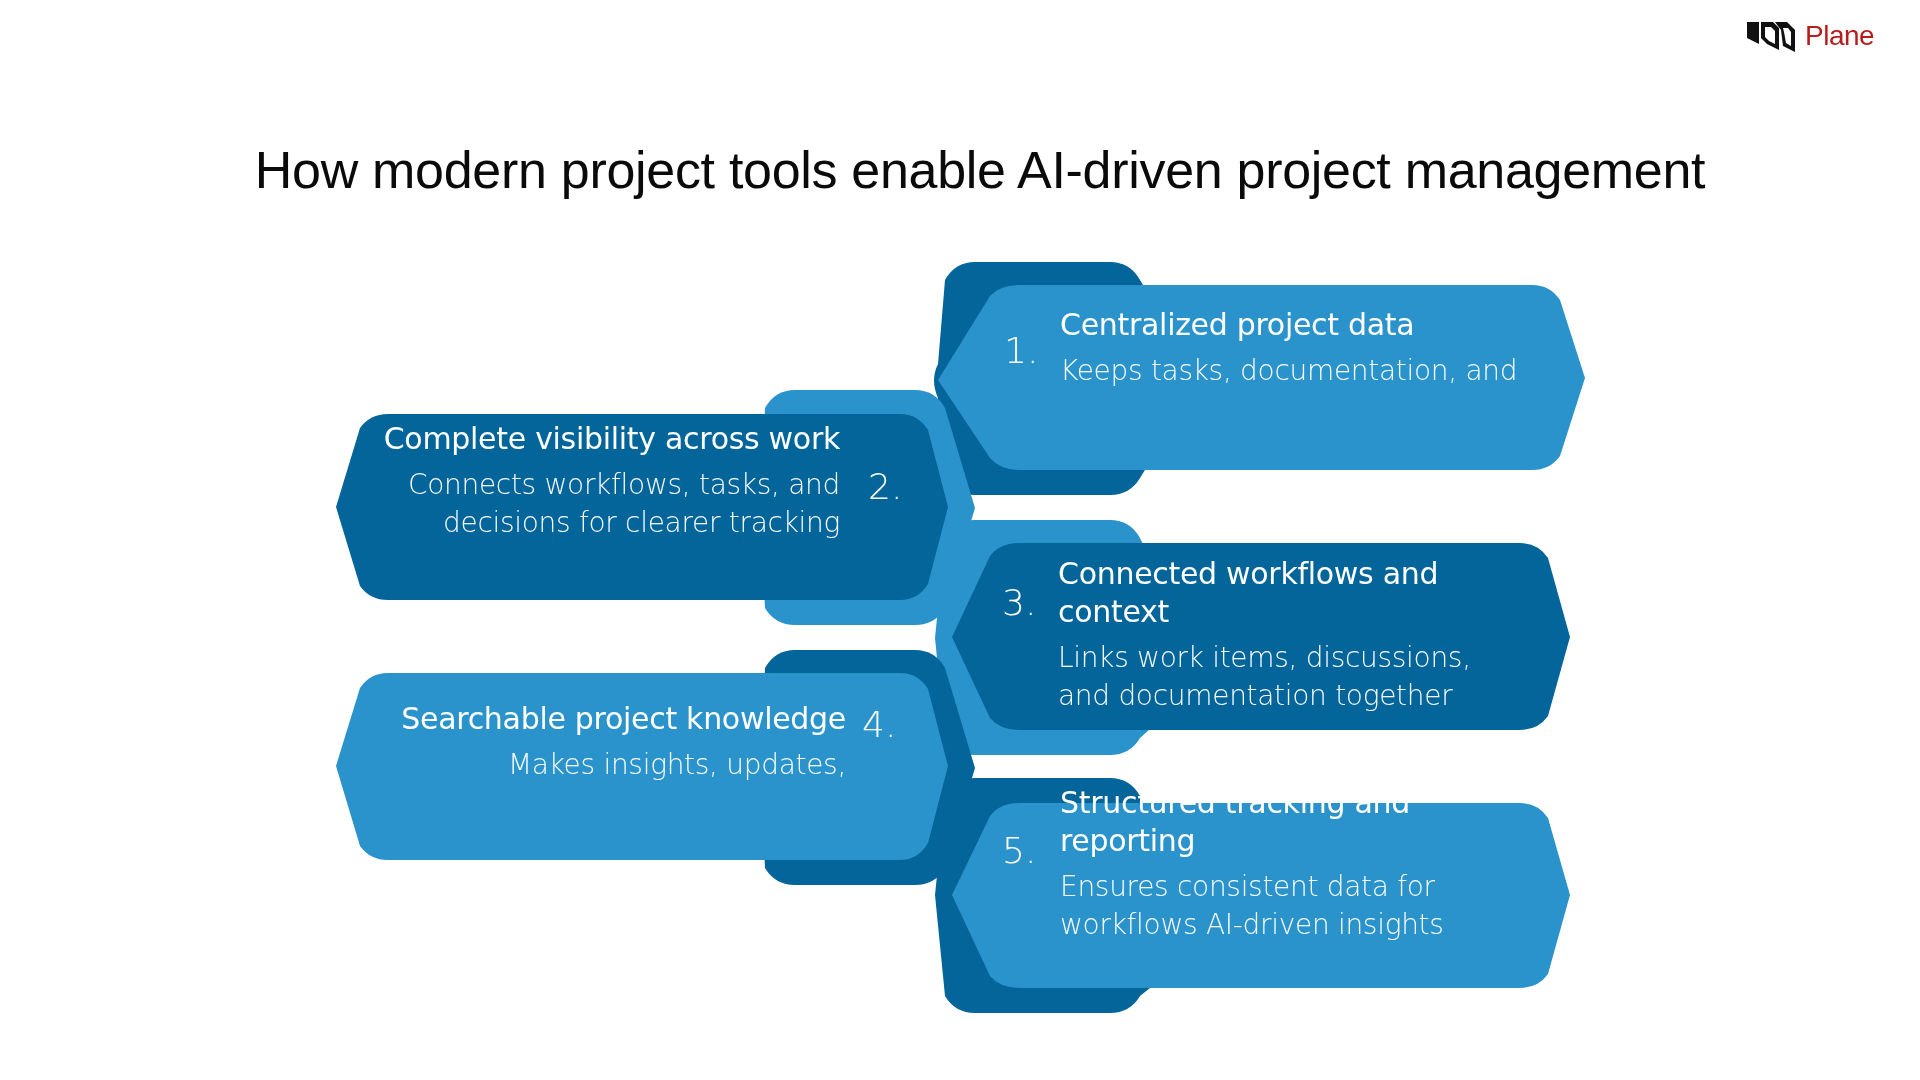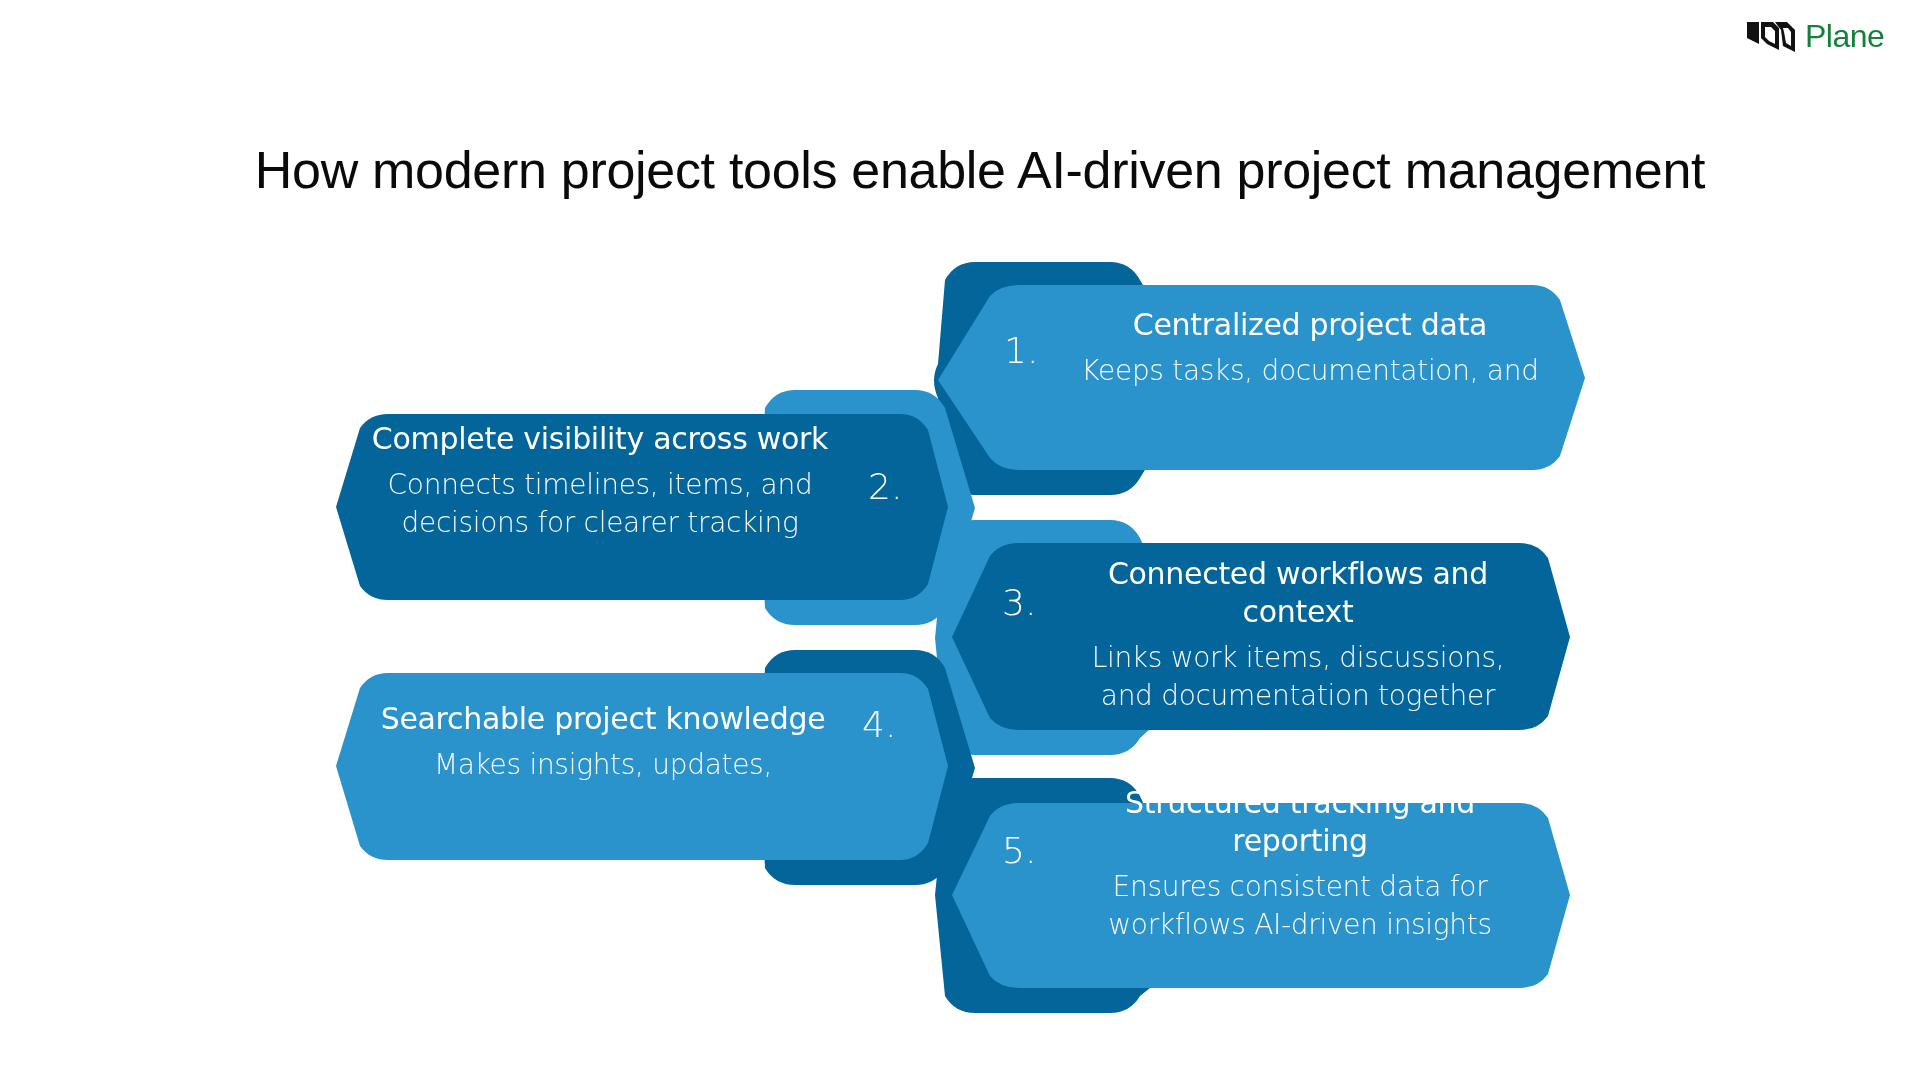--- a/index.html
+++ b/index.html
@@ -1,25 +1,25 @@
 <!DOCTYPE html>
 <html><head>
 <meta charset="utf-8">
 <style>
   html, body { margin:0; padding:0; background:#ffffff; }
   body { width:1920px; height:1080px; position:relative; overflow:hidden; font-family:"Liberation Sans", sans-serif; }
   .logo { position:absolute; left:1745px; top:14px; height:44px; display:flex; align-items:center; gap:8px; }
   .logo-mark { width:52px; height:36px; }
-  .logo-text { font-size:32px; color:#15803d; letter-spacing:-0.5px; font-family:"Liberation Sans", sans-serif; }
+  .logo-text { font-size:28px; color:#b91c1c; letter-spacing:-0.5px; font-family:"Liberation Sans", sans-serif; }
   .title { position:absolute; left:0; width:1960px; top:140px; text-align:center; font-size:52px; color:#0a0a0a; font-family:"Liberation Sans", sans-serif; letter-spacing:-0.3px; }
   svg.shapes { position:absolute; left:0; top:0; }
   .card-text { position:absolute; color:#ffffff; font-family:"DejaVu Sans", sans-serif; }
   .num { position:absolute; color:#ffffff; font-size:36px; font-family:"DejaVu Sans", sans-serif; font-weight:300; }
-  .head { font-size:30px; line-height:38px; letter-spacing:-0.3px;text-align:center; }
-  .desc { font-size:28px; line-height:38px; margin-top:8px; font-weight:300; opacity:0.97; letter-spacing:-0.3px;text-align:center; }
+  .head { font-size:30px; line-height:38px; letter-spacing:-0.3px; }
+  .desc { font-size:28px; line-height:38px; margin-top:8px; font-weight:300; opacity:0.97; letter-spacing:-0.3px; }
   .right { text-align:right; }
 </style>
 </head>
 <body>
 
 <div class="logo">
   <svg class="logo-mark" viewBox="0 0 52 36">
     <path d="M2 4 L14 4 L14 26 L2 20 Z" fill="#111"></path>
     <path d="M16 4 L28 4 L34 10 L34 32 L22 26 L16 20 Z" fill="#111"></path>
     <path d="M30 4 L42 4 L50 12 L50 34 L38 28 L36 12 Z" fill="#111"></path>
@@ -65,21 +65,21 @@
   <div class="head">Centralized project data</div>
   <div class="desc">
     <div>Keeps tasks, documentation, and</div>
   </div>
 </div>
 
 <div class="num" style="left:868px;top:466px;">2.</div>
 <div class="card-text right" style="left:360px;top:420px;width:480px;">
   <div class="head">Complete visibility across work</div>
   <div class="desc">
-    <div>Connects timelines, items, and</div>
+    <div>Connects workflows, tasks, and</div>
     <div>decisions for clearer tracking</div>
   </div>
 </div>
 
 <div class="num" style="left:1002px;top:582px;">3.</div>
 <div class="card-text" style="left:1058px;top:555px;width:480px;">
   <div class="head">
     <div>Connected workflows and</div>
     <div>context</div>
   </div>

